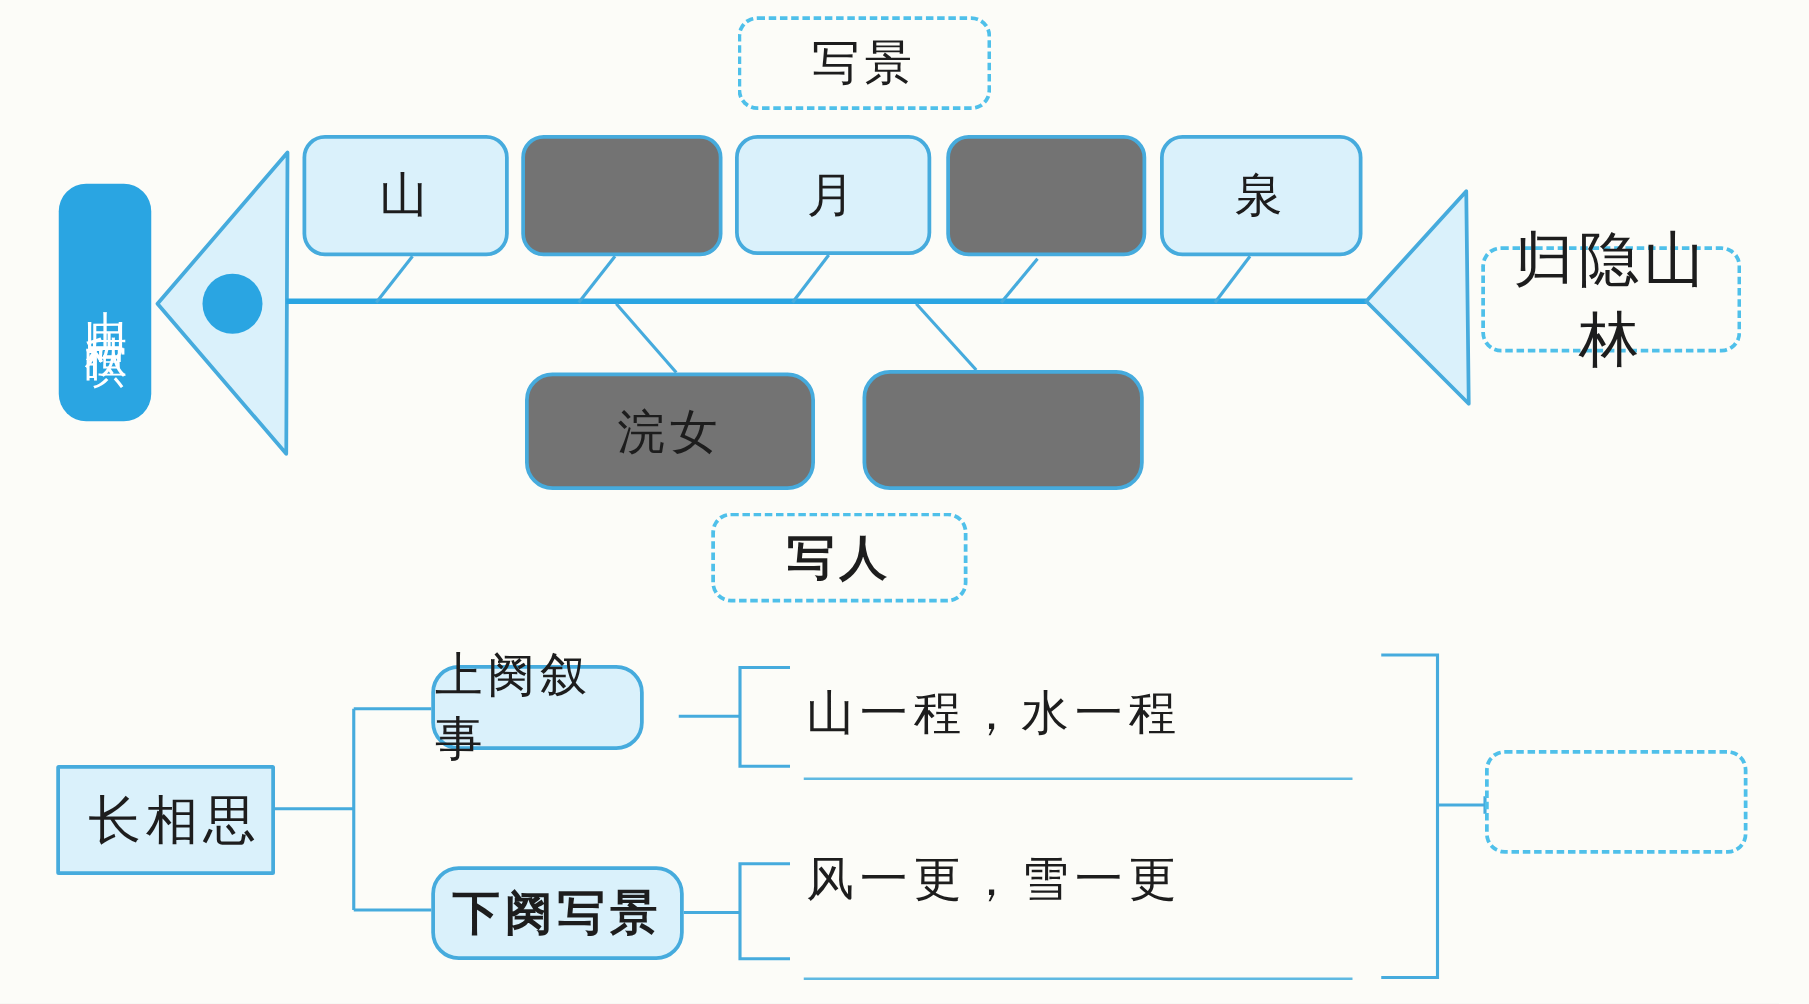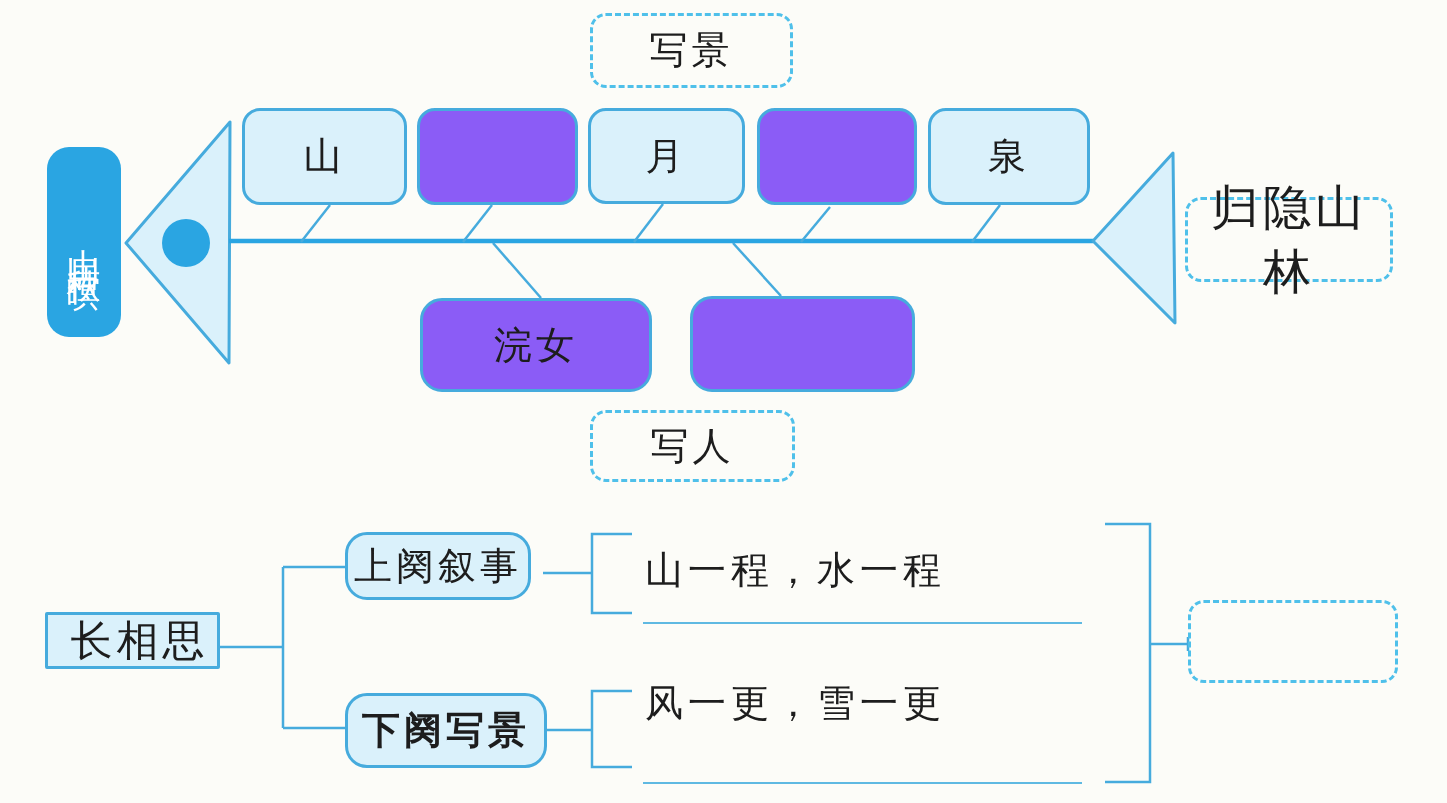--- a/index.html
+++ b/index.html
@@ -25,21 +25,21 @@
   svg.layer{position:absolute;left:0;top:0;width:1447px;height:803px;}
   .box{
     position:absolute;
     box-sizing:border-box;
     border:3px solid var(--line);
     border-radius:18px;
     display:flex;align-items:center;justify-content:center;
     font-size:38px;
     letter-spacing:4px;
     color:var(--ink);
-    background:#8b5cf6;
+    background:#737373;
   }
   .box.fill{background:var(--light);}
   .box.dashed{
     border:3px dashed var(--dash);
     border-radius:16px;
     background:transparent;
     text-align:center;
   }
   .title-box{
     position:absolute;
@@ -115,27 +115,27 @@
 
   <div class="box fill" style="left:242px;top:108px;width:165px;height:97px;">山</div>
   <div class="box" style="left:417px;top:108px;width:161px;height:97px;"></div>
   <div class="box fill" style="left:588px;top:108px;width:157px;height:96px;">月</div>
   <div class="box" style="left:757px;top:108px;width:160px;height:97px;"></div>
   <div class="box fill" style="left:928px;top:108px;width:162px;height:97px;">泉</div>
 
   <div class="box" style="left:420px;top:298px;width:232px;height:94px;border-radius:22px;">浣女</div>
   <div class="box" style="left:690px;top:296px;width:225px;height:96px;border-radius:22px;"></div>
 
-  <div class="box dashed" style="left:590px;top:410px;width:205px;height:72px;">写人</div>
+  <div class="box dashed" style="left:569px;top:410px;width:205px;height:72px;font-weight:bold;">写人</div>
 
   <div class="box dashed" style="left:1185px;top:197px;width:208px;height:85px;font-size:48px;">归隐山林</div>
 
-  <div class="box fill root-box" style="left:45px;top:612px;width:175px;height:57px;border-radius:2px;padding-left:14px;">长相思</div>
+  <div class="box fill root-box" style="left:45px;top:612px;width:175px;height:88px;border-radius:2px;padding-left:14px;">长相思</div>
 
-  <div class="box fill" style="left:345px;top:532px;width:186px;height:68px;border-radius:22px;">上阕叙事</div>
+  <div class="box fill" style="left:345px;top:532px;width:170px;height:68px;border-radius:22px;">上阕叙事</div>
   <div class="box fill" style="left:345px;top:693px;width:202px;height:75px;border-radius:22px;font-weight:bold;">下阕写景</div>
 
   <div class="free-text" style="left:645px;top:513px;margin-top:32px;">山一程，水一程</div>
   <div class="free-text" style="left:645px;top:678px;">风一更，雪一更</div>
 
   <div class="box dashed" style="left:1188px;top:600px;width:210px;height:83px;"></div>
 
 </div>
 
 </body></html>

